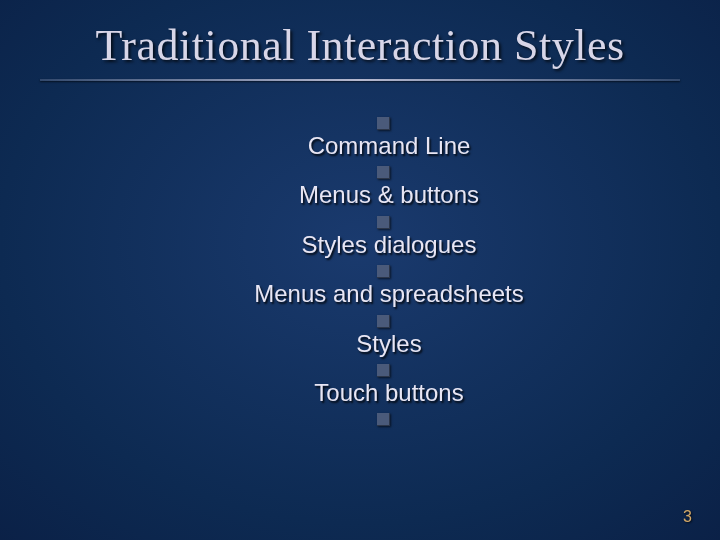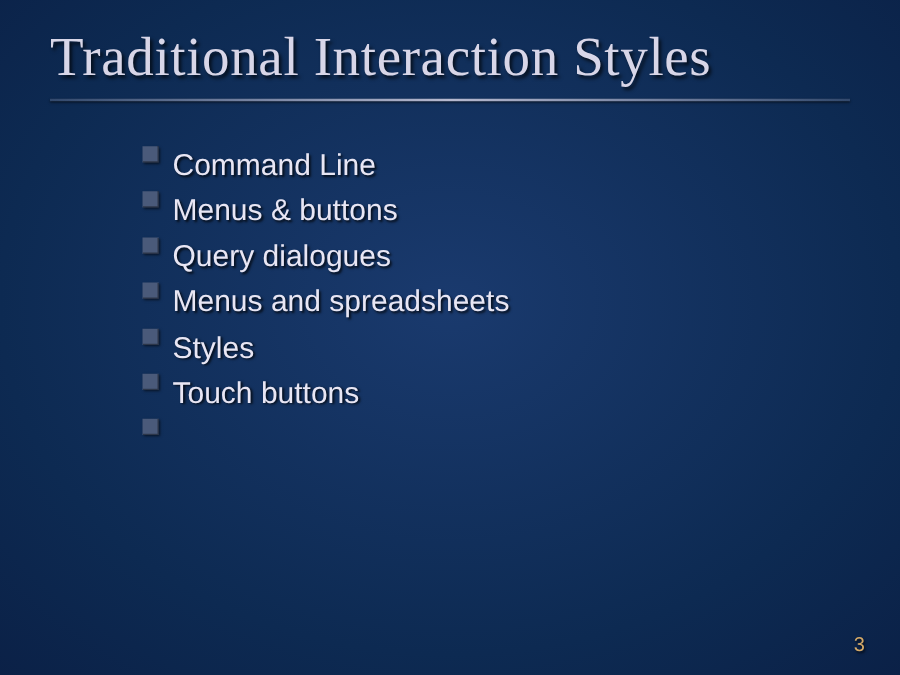--- a/index.html
+++ b/index.html
@@ -26,33 +26,36 @@
     margin-bottom: 30px;
   }
   .title {
     font-family: "Times New Roman", Times, serif;
     font-size: 44px;
     font-weight: 400;
     color: #d8d6e8;
     text-shadow: 2px 2px 3px rgba(0,0,0,0.7);
     margin: 0;
     letter-spacing: 0.5px;
+    text-align: center;
   }
   .underline {
     height: 2px;
     background: linear-gradient(to right, rgba(200,200,220,0.2), rgba(200,200,220,0.9), rgba(200,200,220,0.2));
     margin-top: 8px;
     box-shadow: 0 1px 2px rgba(0,0,0,0.6);
   }
   .body {
     padding-left: 58px;
   }
   .bullet-line {
     display: flex;
+    align-items: center;
     margin: 4px 16px;
+    flex-direction: column;
   }
   .bullet-icon {
     width: 13px;
     height: 13px;
     background: #4a5a7a;
     box-shadow: inset -1px -1px 0 rgba(0,0,0,0.4), 1px 1px 2px rgba(0,0,0,0.6);
     margin-right: 11px;
     flex-shrink: 0;
   }
   .bullet-text {
@@ -84,21 +87,21 @@
     <div class="bullet-line">
       <span class="bullet-icon"></span>
       <span class="bullet-text">Command Line</span>
     </div>
     <div class="bullet-line">
       <span class="bullet-icon"></span>
       <span class="bullet-text">Menus &amp; buttons</span>
     </div>
     <div class="bullet-line">
       <span class="bullet-icon"></span>
-      <span class="bullet-text">Query dialogues</span>
+      <span class="bullet-text">Styles dialogues</span>
     </div>
     <div class="bullet-line">
       <span class="bullet-icon"></span>
       <span class="bullet-text">Menus and spreadsheets</span>
     </div>
     <div class="bullet-line">
       <span class="bullet-icon"></span>
       <span class="bullet-text">Styles</span>
     </div>
     <div class="bullet-line">

